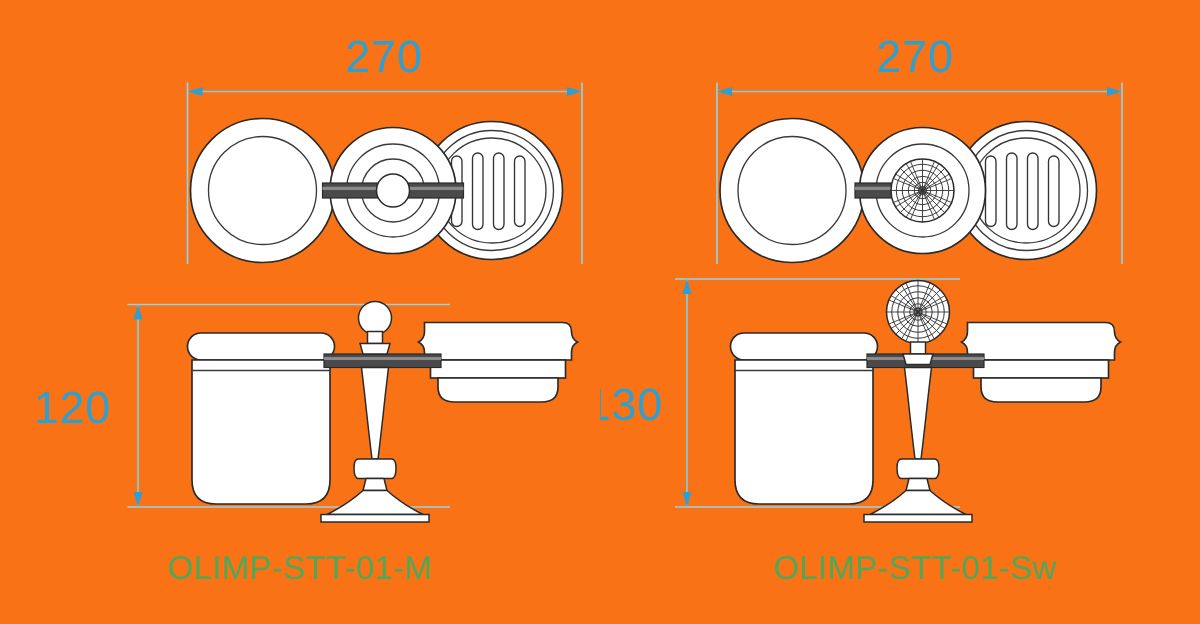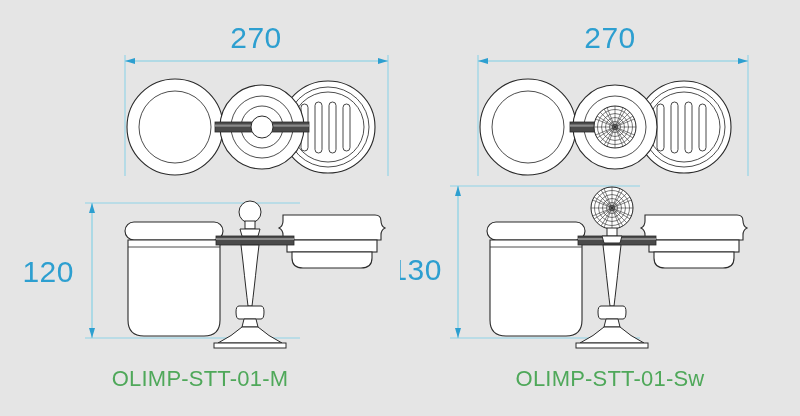--- a/index.html
+++ b/index.html
@@ -2,21 +2,21 @@
 <html><head>
 <meta charset="utf-8">
 <title>Technical Drawing</title>
 <style>
   html,body{margin:0;padding:0;background:#ffffff;}
   body{
     width:800px;height:416px;overflow:hidden;
     font-family:"Liberation Sans","DejaVu Sans",sans-serif;
     background:#ffffff;
   }
-  #sheet{position:relative;width:800px;height:416px;background:#e5e5e5;}
+  #sheet{position:relative;width:800px;height:416px;background:#f97316;}
   .panel{position:absolute;top:0;height:416px;width:400px;}
   #panel-left{left:0;}
   #panel-right{left:400px;}
   svg{display:block;}
   .dim-text{
     font-family:"Liberation Sans","DejaVu Sans",sans-serif;
     font-size:30px;
     fill:#2d9fd0;
     letter-spacing:0.5px;
   }

